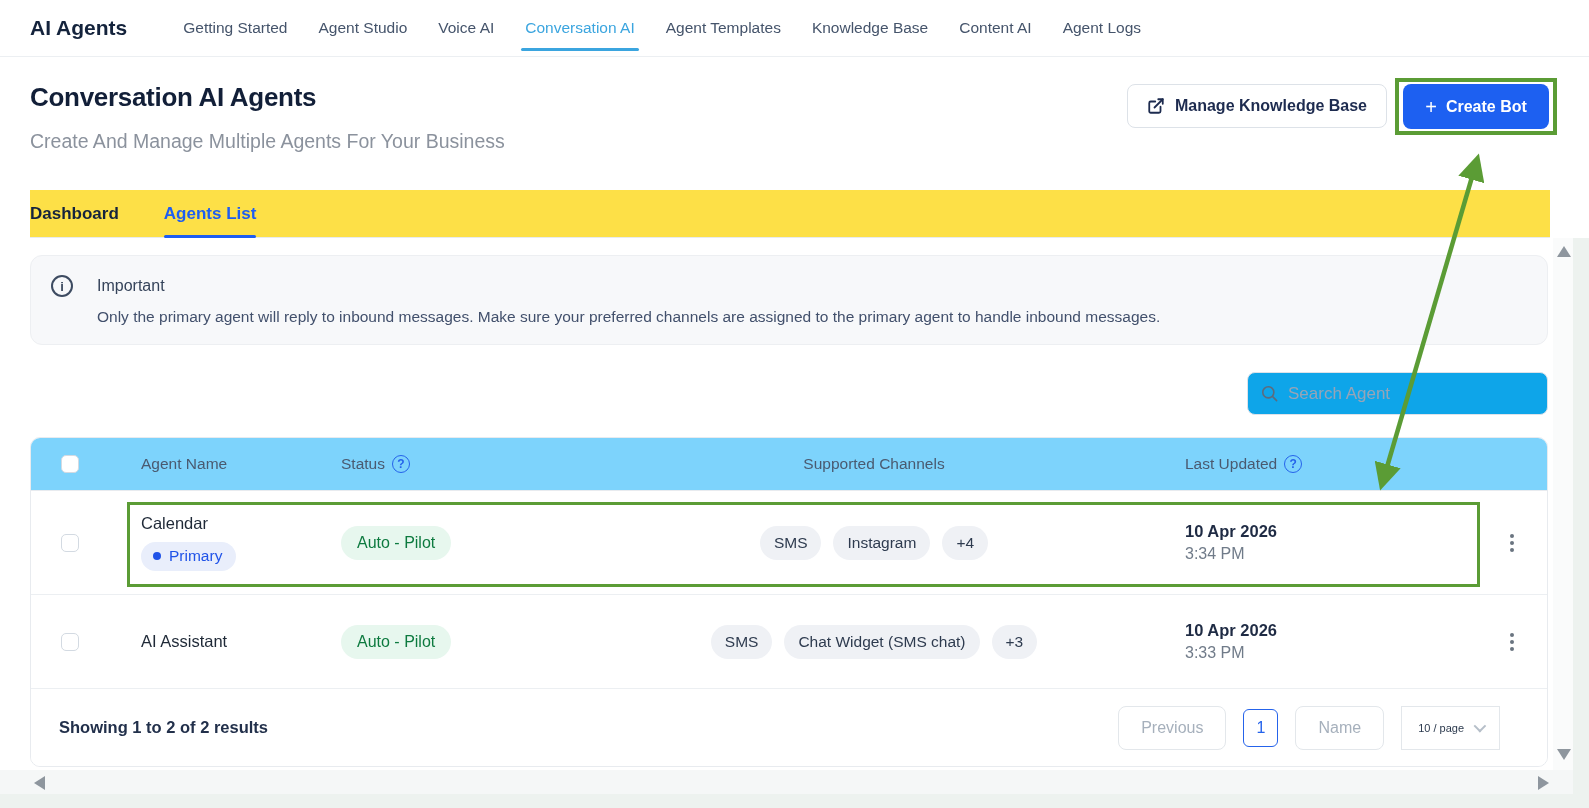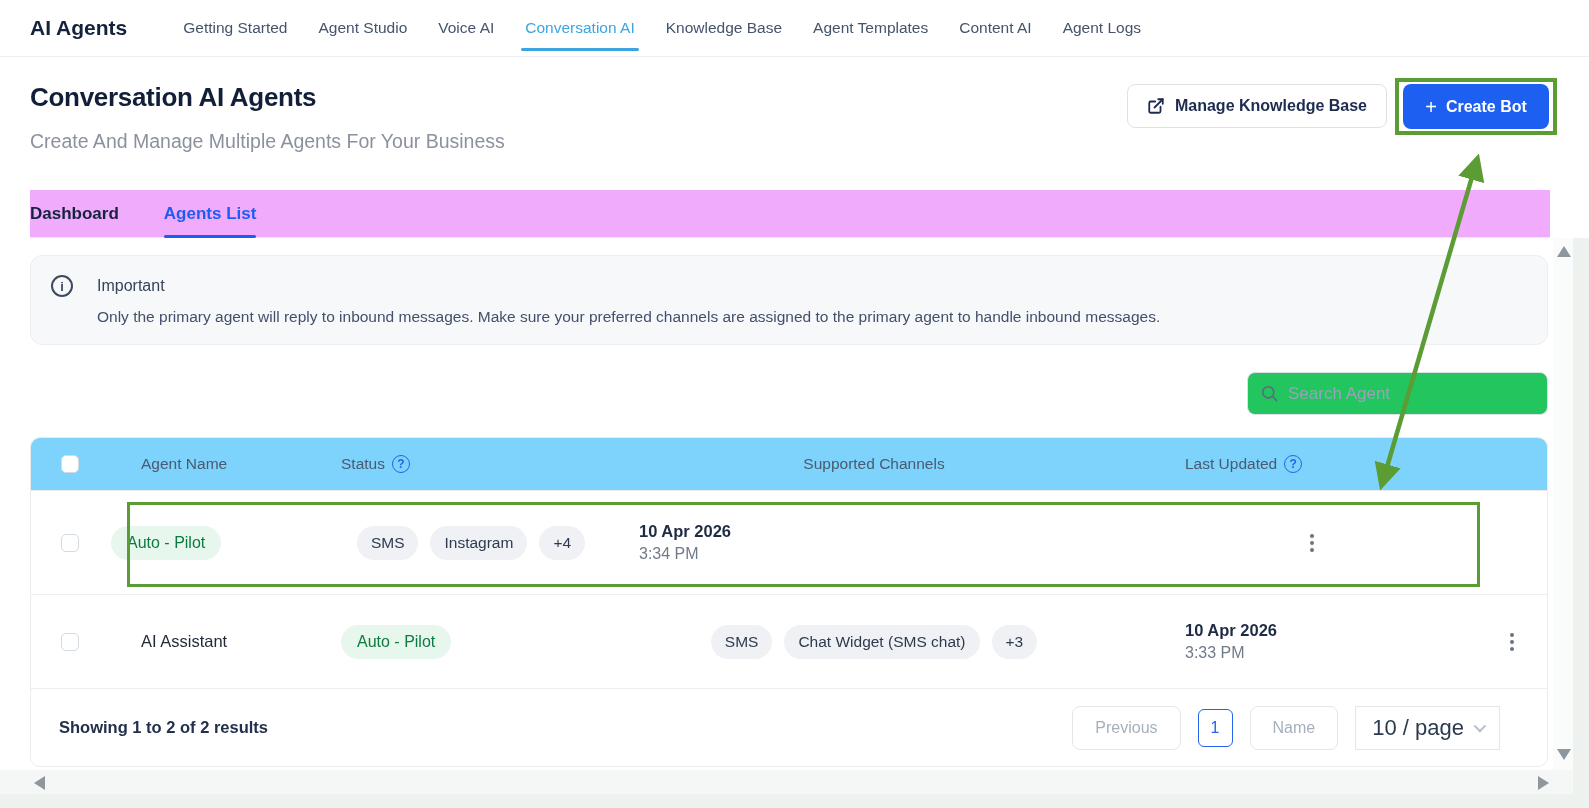--- a/index.html
+++ b/index.html
@@ -44,21 +44,21 @@
     position:absolute; left:1403px; top:27px; height:45px; width:146px;
     background:#1d60f1; border:none; border-radius:8px;
     display:flex; align-items:center; justify-content:center; gap:9px;
     font-size:16px; font-weight:700; color:#fff; cursor:pointer;
   }
   .btn-create-bot .plus { font-size:20px; font-weight:400; line-height:1; }
 
   
   .subtabs {
     position:absolute; left:30px; top:190px; width:1520px; height:48px;
-    display:flex; gap:45px; border-bottom:1px solid #e8ebee; background:#f0abfc;
+    display:flex; gap:45px; border-bottom:1px solid #e8ebee; background:#fde047;
   }
   .subtab {
     display:flex; align-items:center; height:100%;
     font-size:17px; font-weight:700; color:#15233e; cursor:pointer; position:relative;
   }
   .subtab.active { color:#1d5df2; }
   .subtab.active::after {
     content:""; position:absolute; left:0; right:0; bottom:-1px; height:3px;
     background:#1d5df2; border-radius:2px;
   }
@@ -83,21 +83,21 @@
     display:flex; align-items:center; justify-content:center;
     font-size:13px; font-weight:700; color:#3d4b61; flex:0 0 auto;
   }
   .notice-title { font-size:16px; font-weight:500; color:#35435a; }
   .notice-body { margin:11px 0 0 46px; font-size:15.5px; color:#42506c; }
 
   
   .search-row { margin-top:27px; display:flex; justify-content:flex-end; }
   .search-box {
     width:301px; height:43px; border:1px solid #dde2e9; border-radius:8px;
-    display:flex; align-items:center; gap:9px; padding:0 12px; background:#22c55e;
+    display:flex; align-items:center; gap:9px; padding:0 12px; background:#0ea5e9;
   }
   .search-box input {
     border:none; outline:none; flex:1; font-size:17px; color:#3c4a5e;
     font-family:"Liberation Sans", sans-serif; background:transparent;
   }
   .search-box input::placeholder { color:#97a4b7; }
 
   
   .table { margin-top:22px; border:1px solid #e8ebef; border-radius:10px; background:#fff; overflow:hidden; }
   .tgrid { display:grid; grid-template-columns:80px 230px 260px 1fr 330px 70px; align-items:center; }
@@ -149,21 +149,21 @@
     height:44px; padding:0 22px; background:#fff; border:1px solid #e3e7eb; border-radius:8px;
     font-size:16px; font-weight:500; color:#a6b0bc; cursor:pointer;
     display:flex; align-items:center; justify-content:center;
   }
   .pg-num {
     width:35px; height:38px; border:1.5px solid #2563eb; border-radius:6px; background:#fff;
     color:#2563eb; font-size:16px; display:flex; align-items:center; justify-content:center; cursor:pointer;
   }
   .pg-size {
     height:44px; padding:12px 16px; background:#fff; border:1px solid #e3e7eb; border-radius:0;
-    font-size:22px; color:#2c3a4e; cursor:pointer; display:flex; align-items:center; gap:10px;
+    font-size:11px; color:#2c3a4e; cursor:pointer; display:flex; align-items:center; gap:10px;
   }
   .chevron-down {
     width:9px; height:9px; border-right:2px solid #b6bfc9; border-bottom:2px solid #b6bfc9;
     transform:rotate(45deg) translateY(-2px);
   }
 
   
   .vscroll { position:absolute; left:1553px; top:238px; width:20px; height:532px; background:#fafbfb; }
   .hscroll { position:absolute; left:0; top:770px; width:1573px; height:24px; background:#f5f7f7; }
   .tri { width:0; height:0; position:absolute; cursor:pointer; }
@@ -182,22 +182,22 @@
 </head>
 <body>
 
 <div class="topnav">
   <div class="brand">AI Agents</div>
   <div class="topnav-items">
     <div class="topnav-item">Getting Started</div>
     <div class="topnav-item">Agent Studio</div>
     <div class="topnav-item">Voice AI</div>
     <div class="topnav-item active">Conversation AI</div>
+    <div class="topnav-item">Agent Templates</div>
     <div class="topnav-item">Knowledge Base</div>
-    <div class="topnav-item">Agent Templates</div>
     <div class="topnav-item">Content AI</div>
     <div class="topnav-item">Agent Logs</div>
   </div>
 </div>
 
 <div class="page-header">
   <div class="page-title">Conversation AI Agents</div>
   <div class="page-subtitle">Create And Manage Multiple Agents For Your Business</div>
 
   <button class="btn-manage-kb">
@@ -258,20 +258,27 @@
           <span>Last Updated</span>
           <span class="help-icon">?</span>
         </div>
         <div></div>
       </div>
 
       <div class="tgrid trow trow-1">
         <div>
             <div class="checkbox"></div>
           </div>
+        <div class="cell-name">
+          <span class="agent-name">Calendar</span>
+          <span class="badge-primary">
+            <span class="dot"></span>
+            <span>Primary</span>
+          </span>
+        </div>
         <div><span class="badge-status">Auto - Pilot</span></div>
         <div class="cell-channels">
           <span class="pill">SMS</span>
           <span class="pill">Instagram</span>
           <span class="pill">+4</span>
         </div>
         <div class="cell-updated">
           <div class="upd-date">10 Apr 2026</div>
           <div class="upd-time">3:34 PM</div>
         </div>

